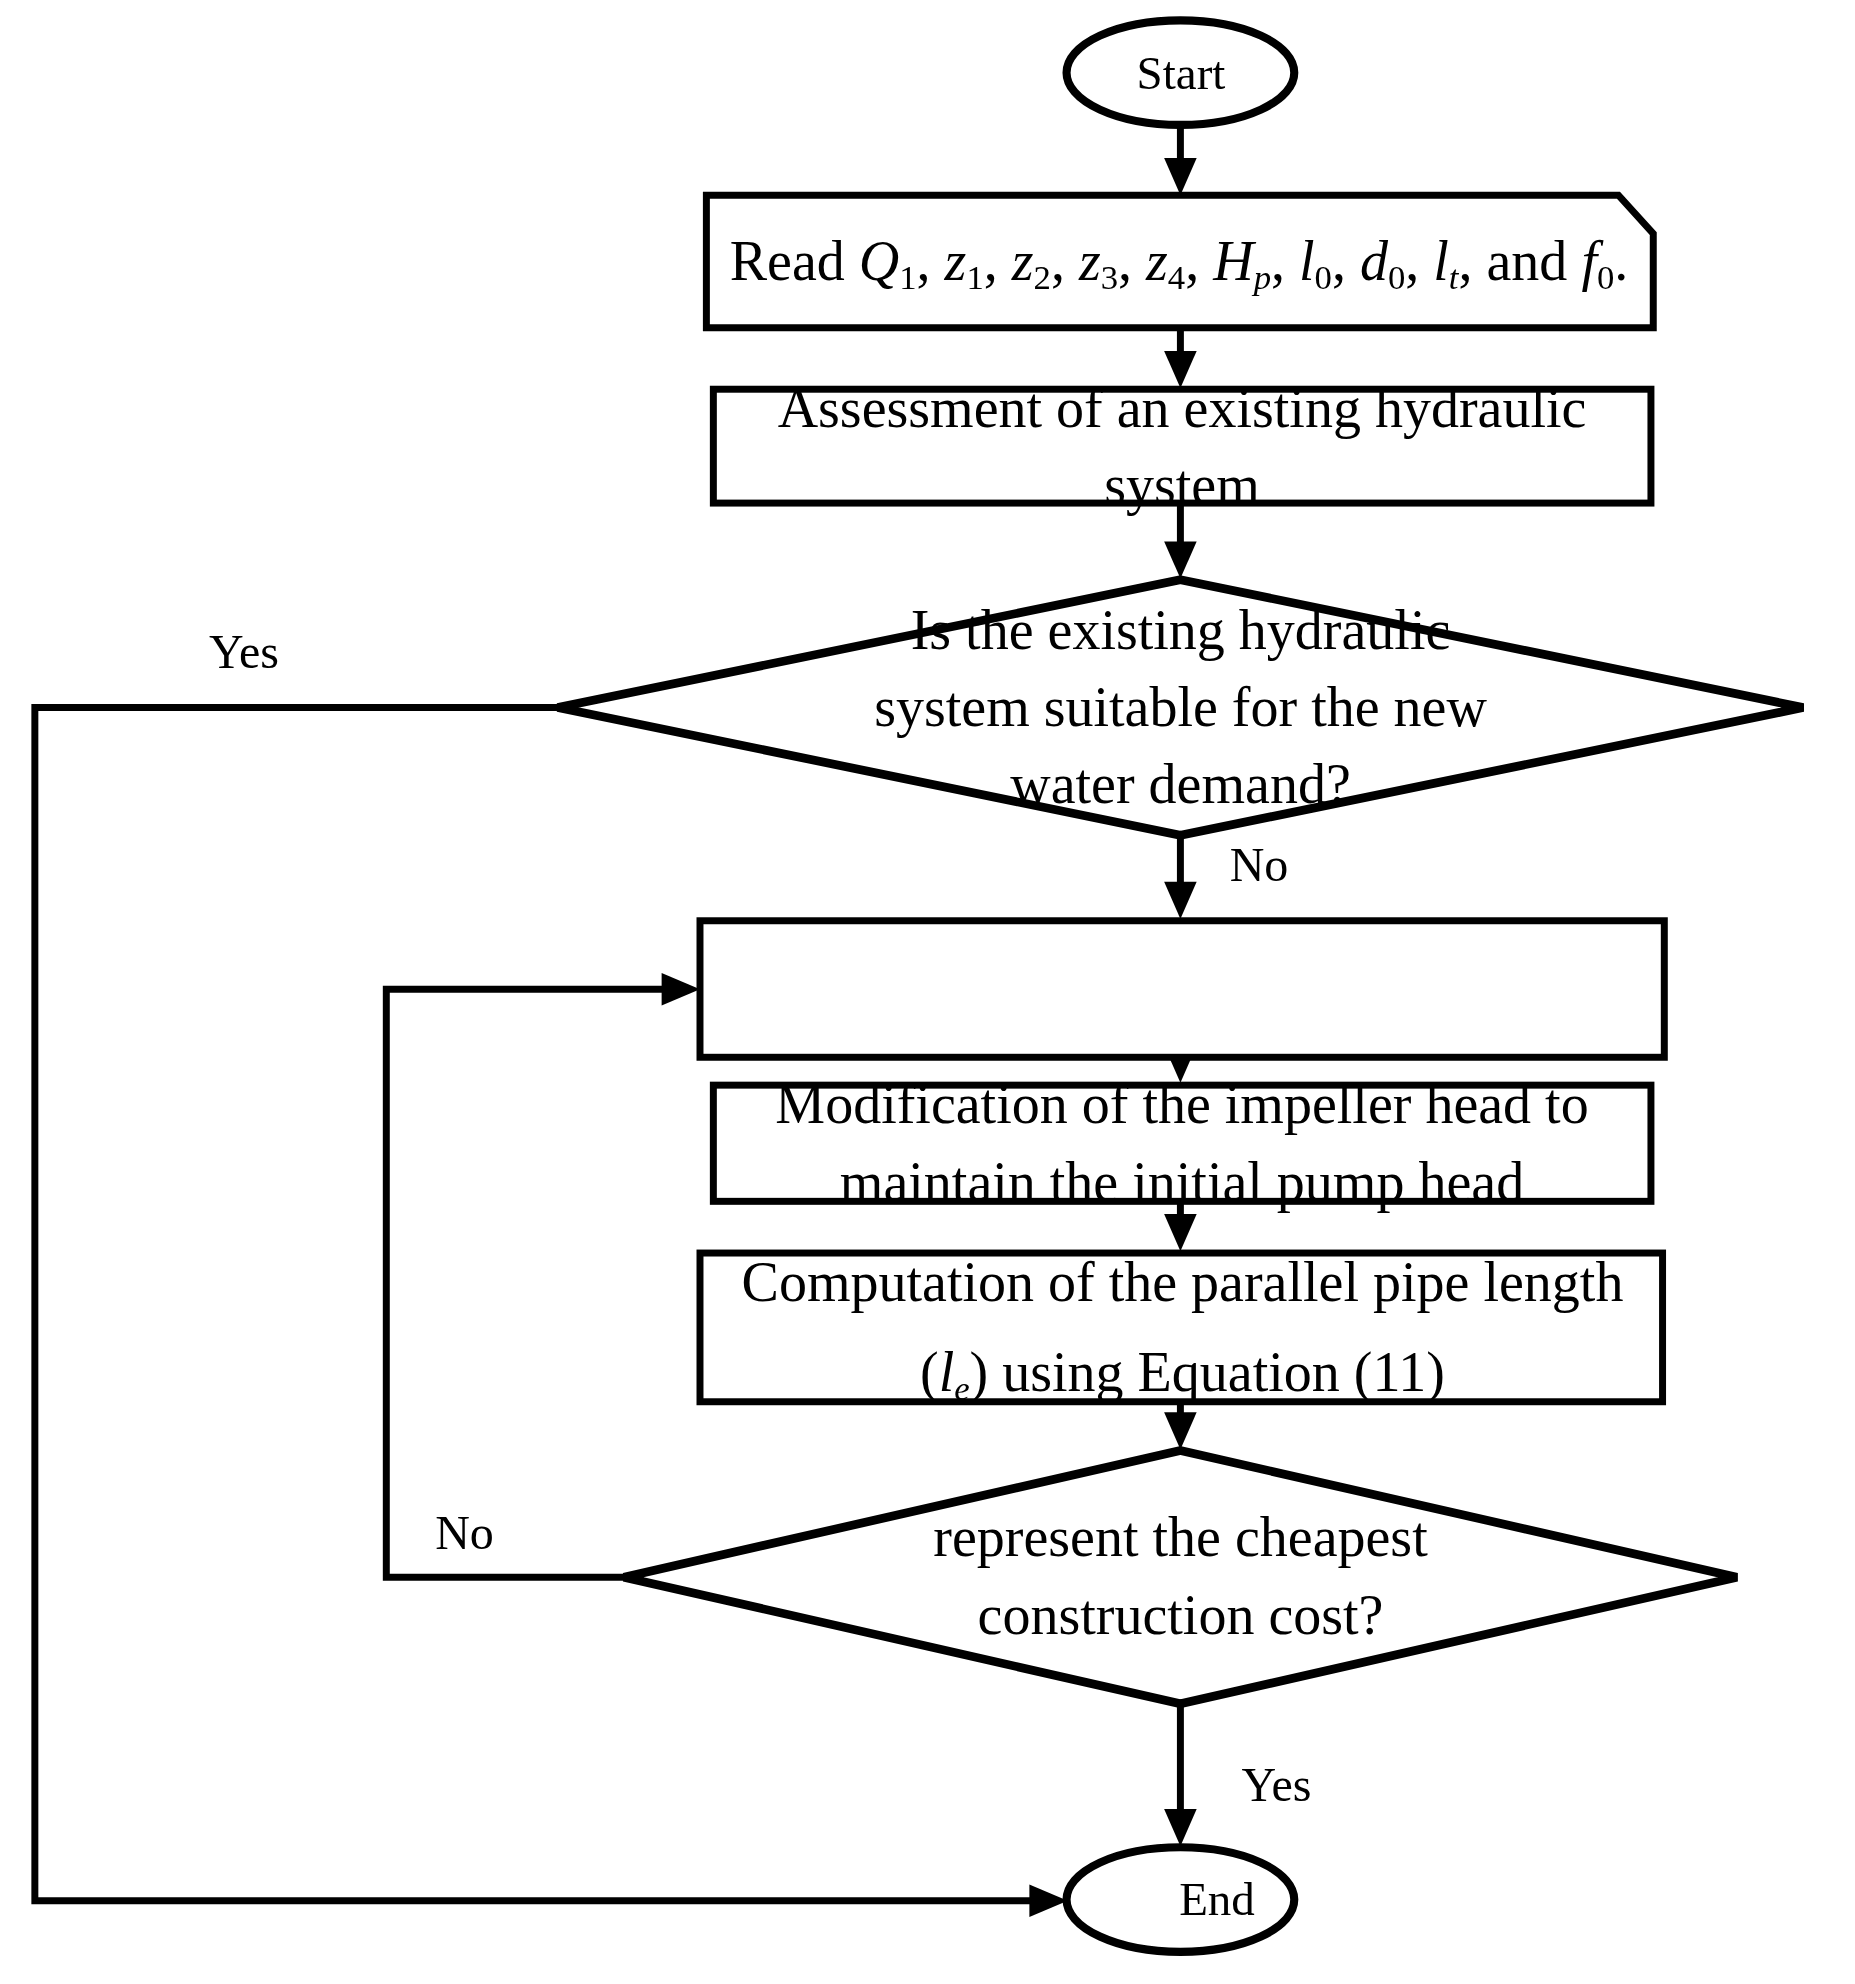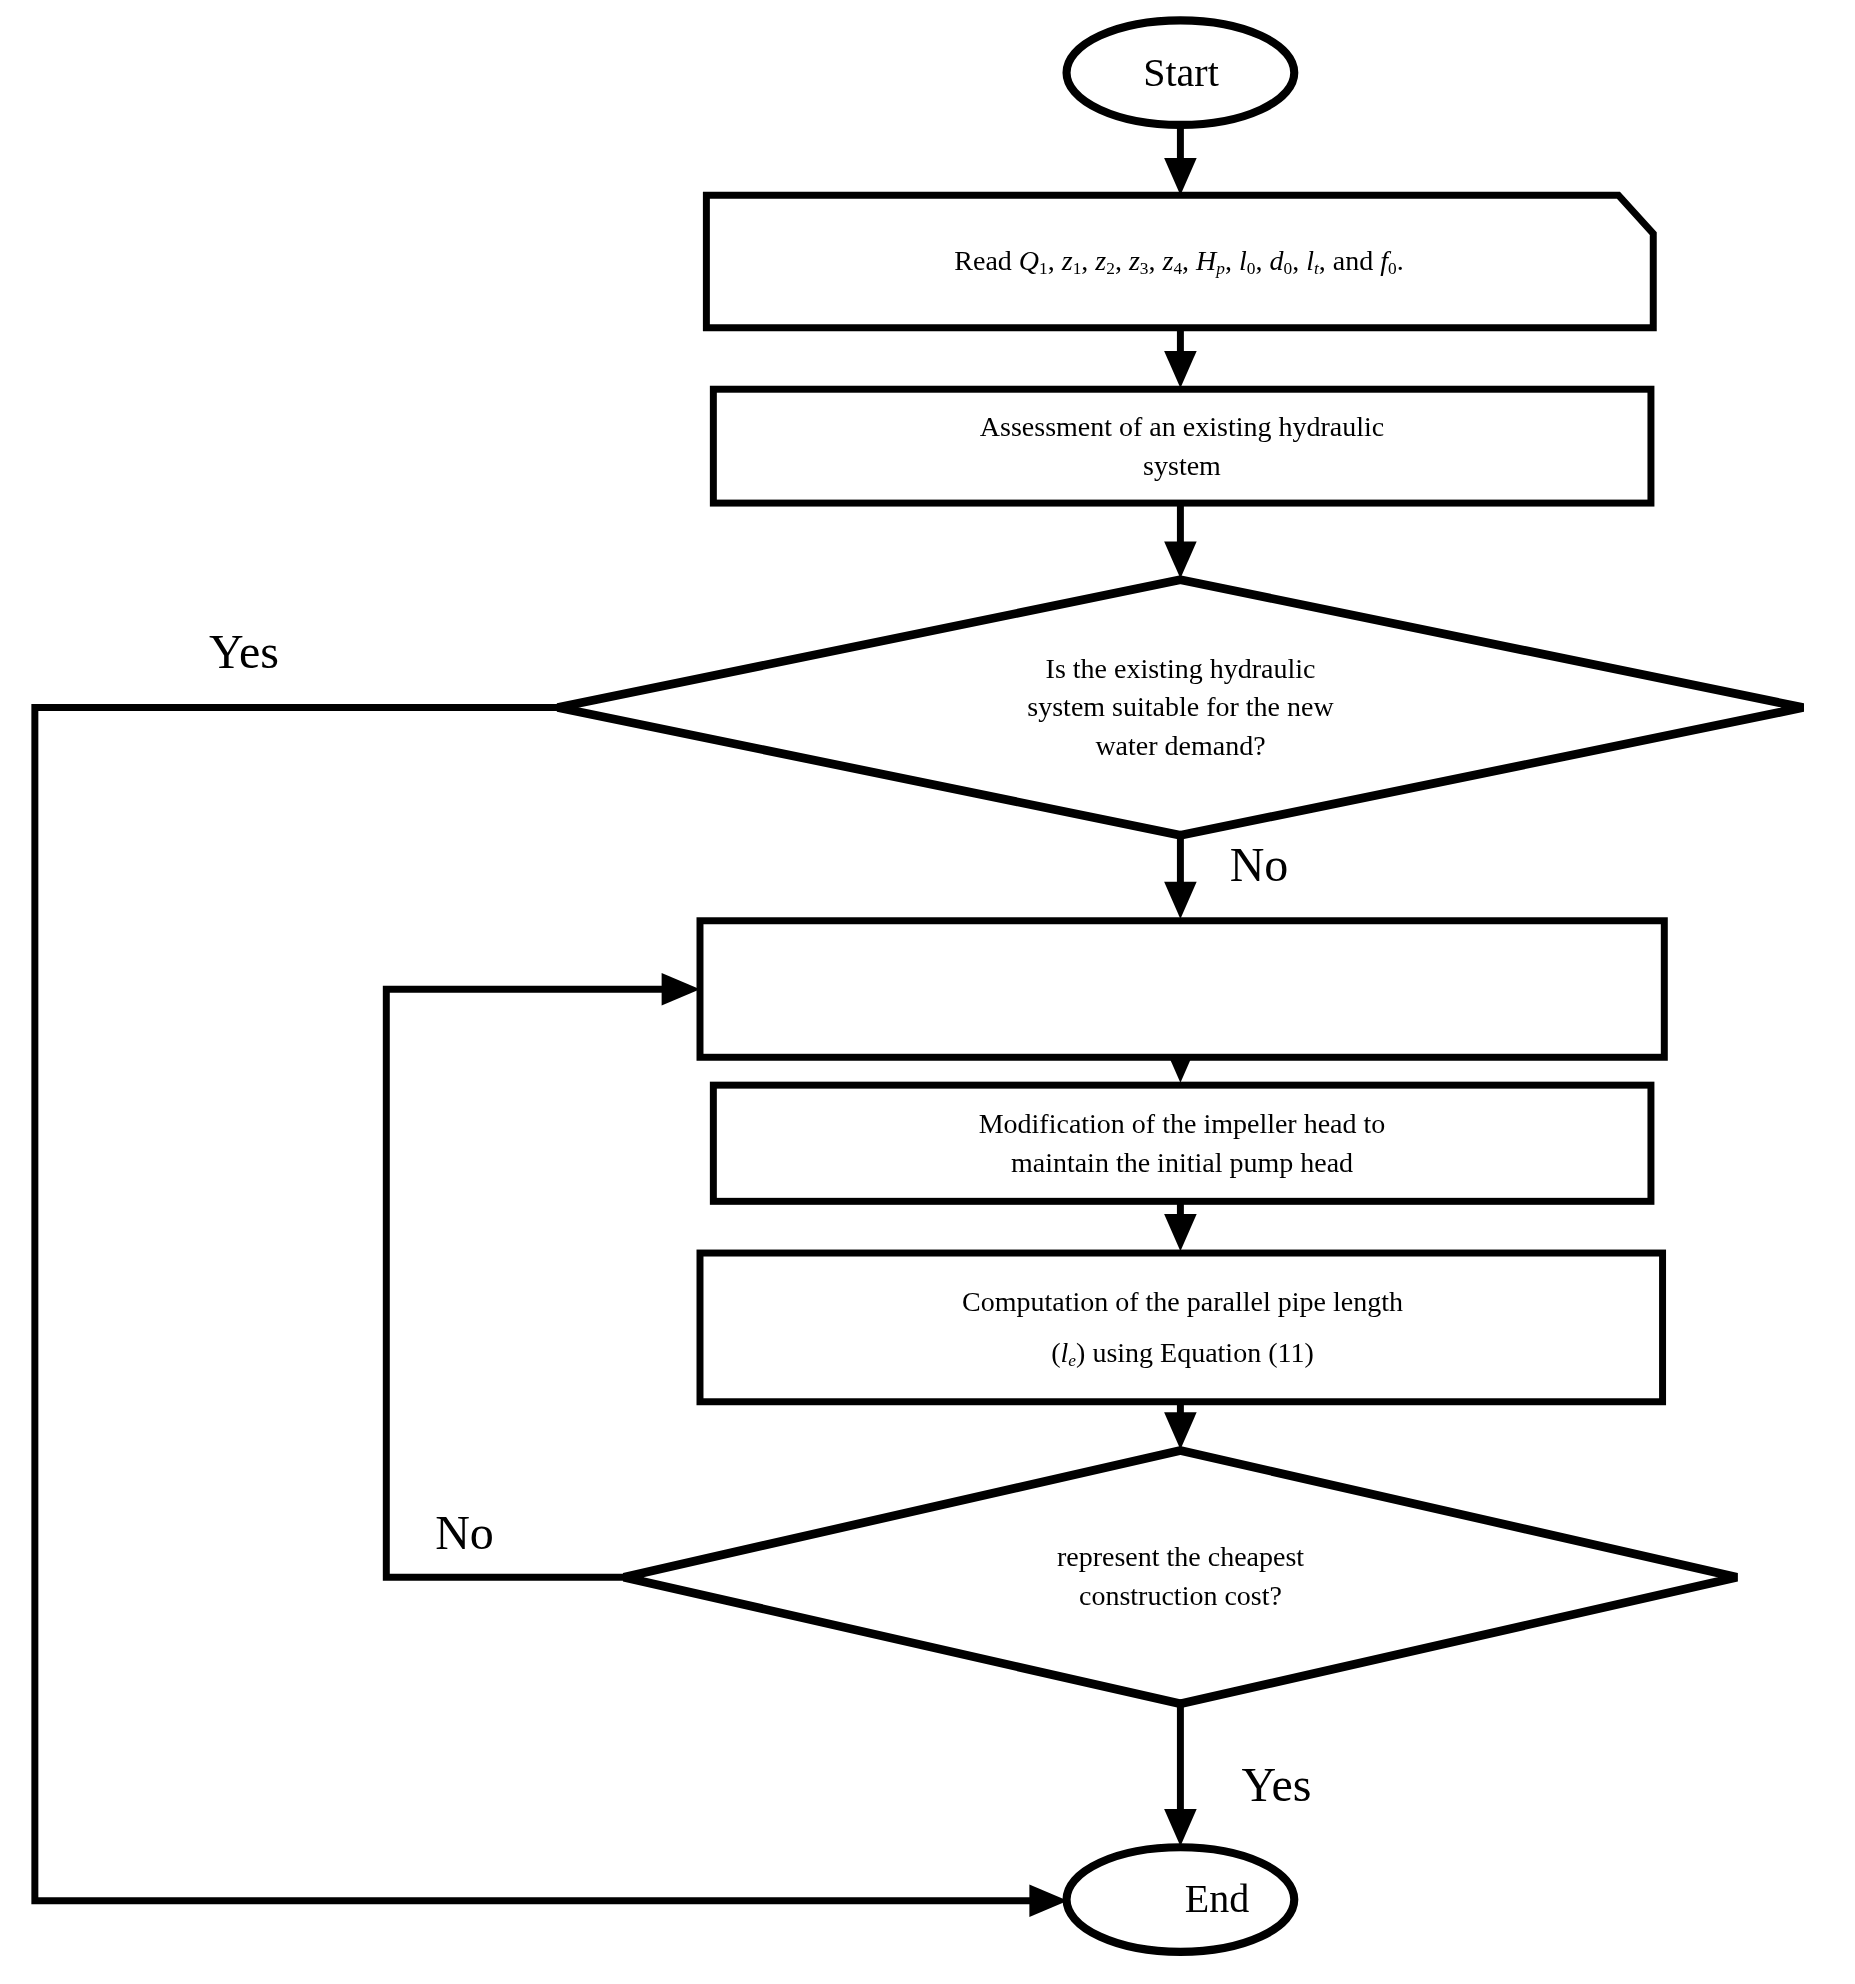--- a/index.html
+++ b/index.html
@@ -13,25 +13,25 @@
   }
   #stage svg{position:absolute;left:0;top:0;}
   .shape{fill:#ffffff;stroke:#000000;}
   .conn{fill:none;stroke:#000000;stroke-width:12;stroke-linejoin:miter;}
   .head{fill:#000000;stroke:none;}
   .txt{
     position:absolute;
     display:flex;flex-direction:column;
     align-items:center;justify-content:center;
     text-align:center;
-    font-size:28px;
+    font-size:56px;
     white-space:pre-wrap;
   }
   .txt .line{display:block;line-height:1.38;}
-  .terminal{font-size:40px;}
+  .terminal{font-size:47px;}
   .flowlabel{font-size:48px;justify-content:center;font-family:Liberation Serif, serif;}
   i{font-style:italic;}
   sub{font-size:62%;font-style:normal;line-height:0;vertical-align:-0.25em;}
   sub.it{font-style:italic;}
 </style>
 </head>
 <body>
 
 <div id="stage">
 

